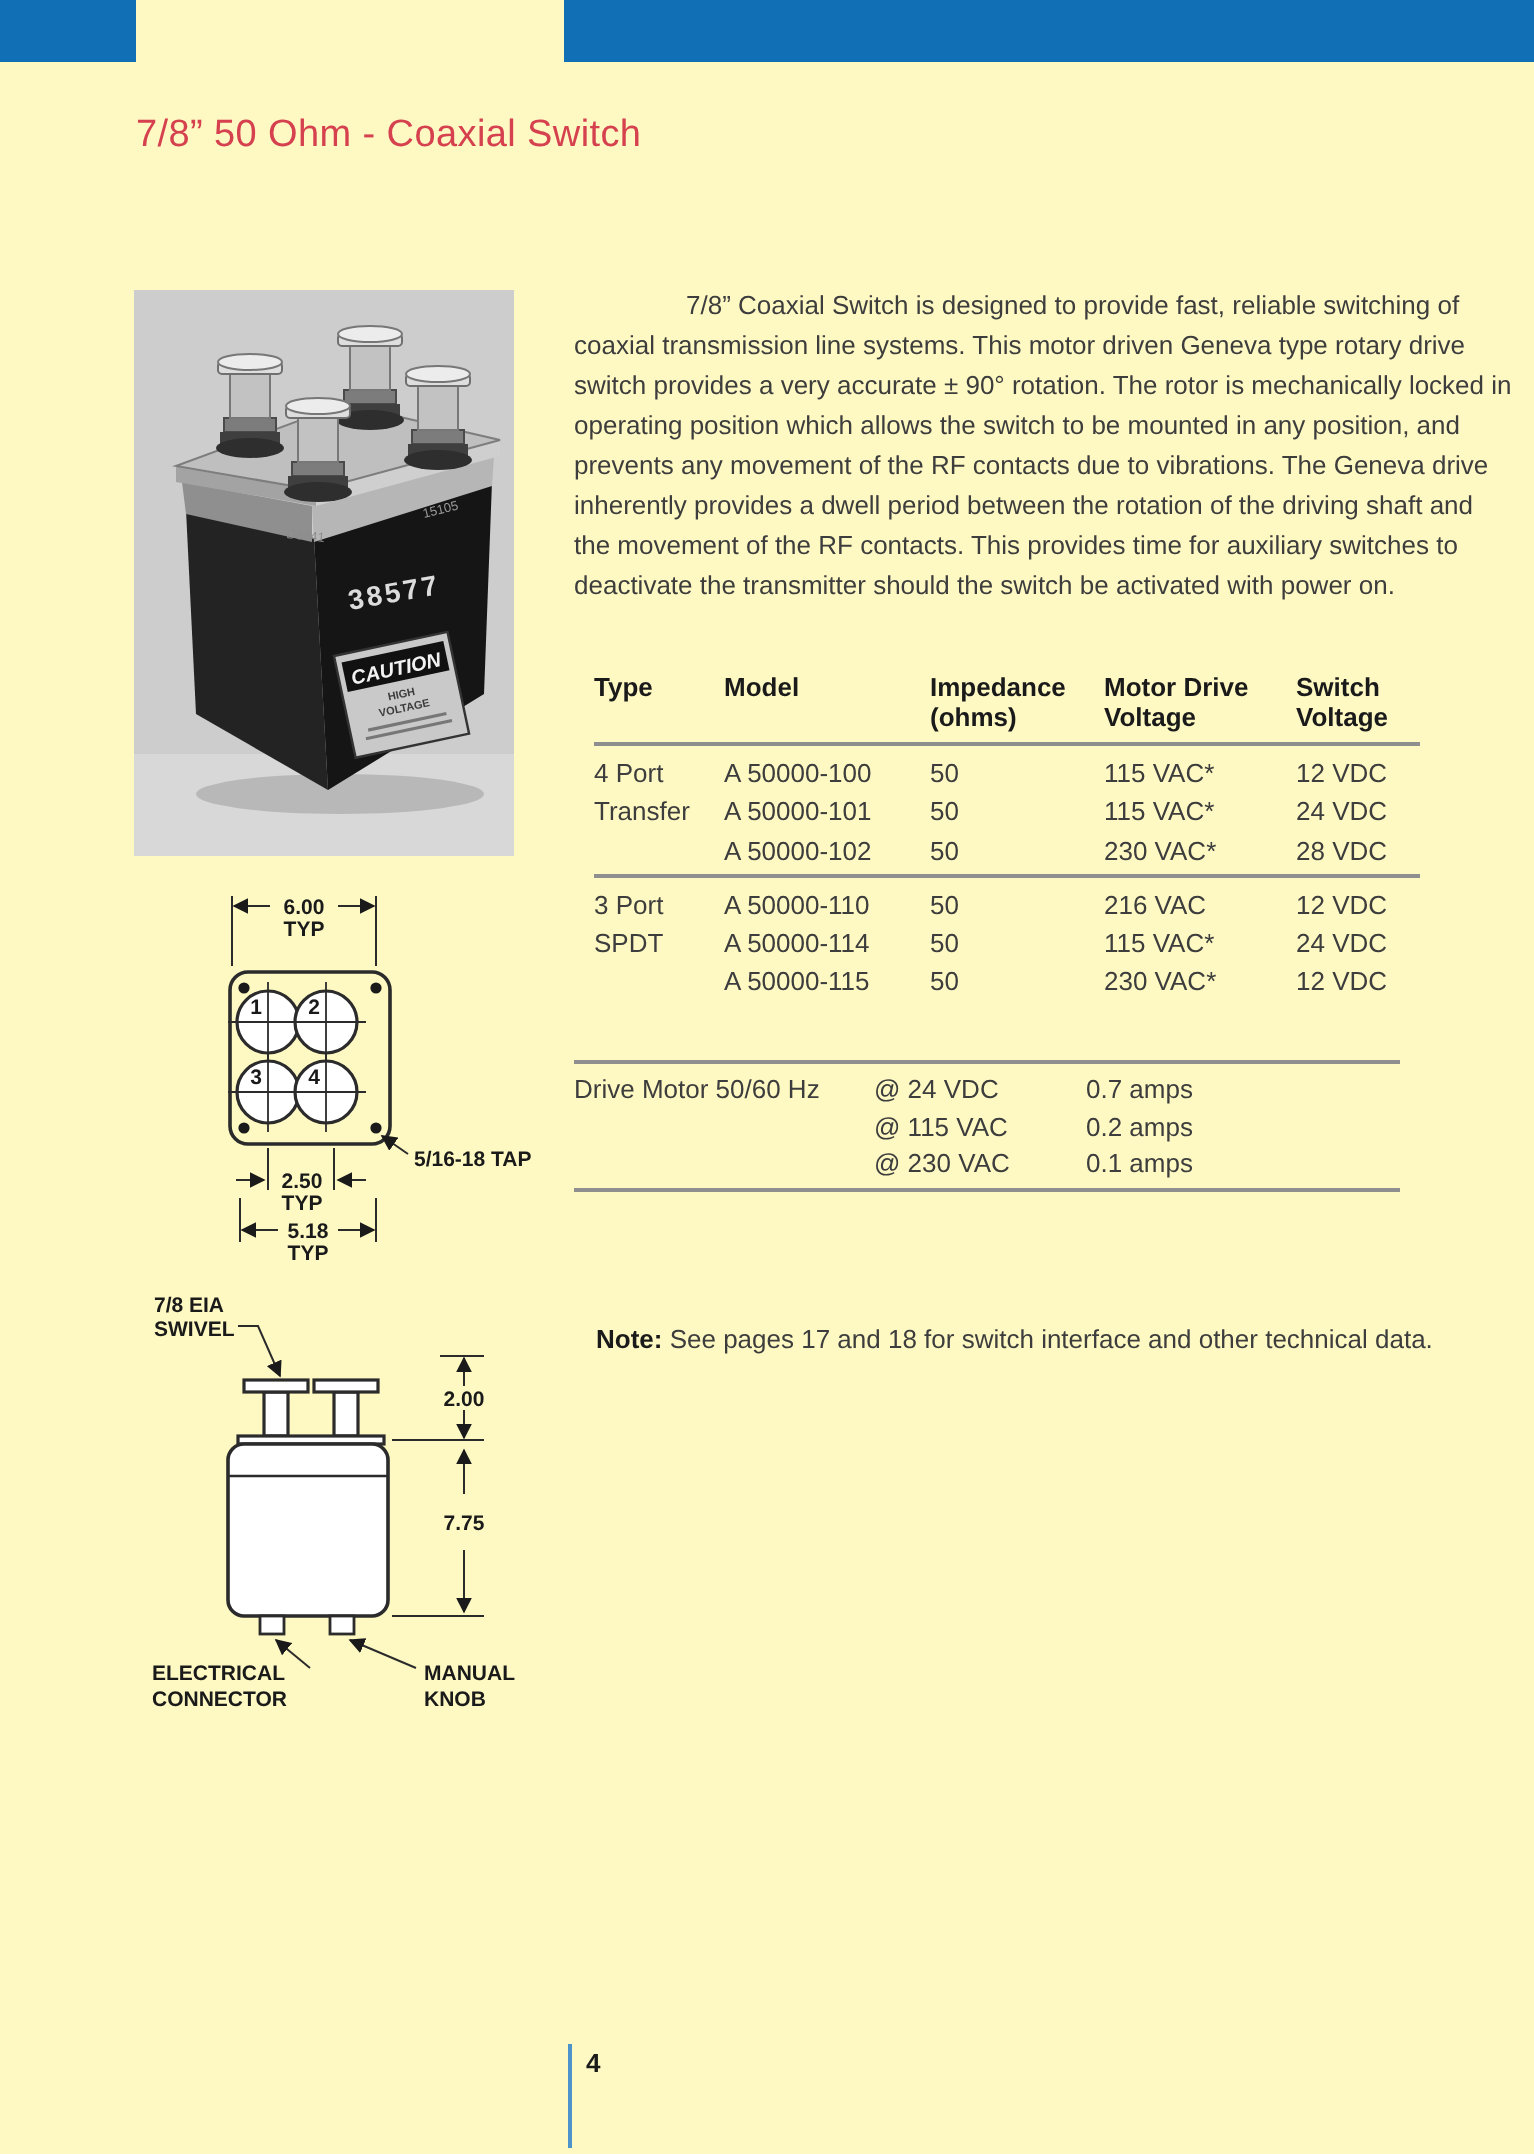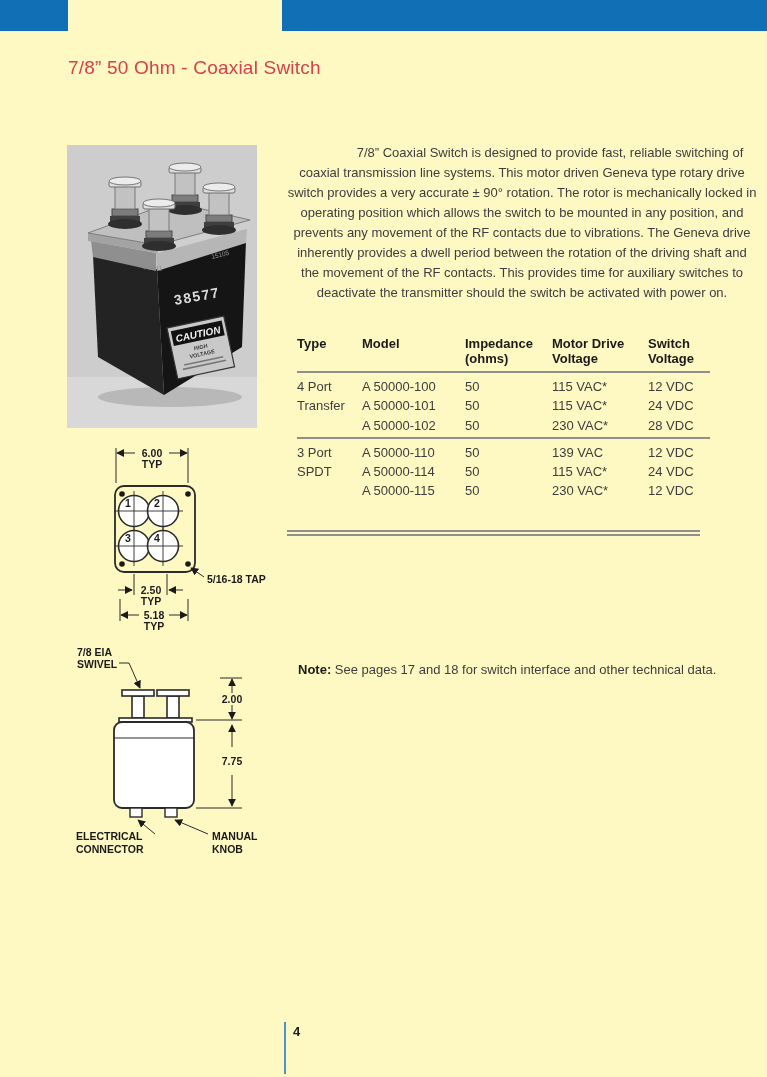--- a/index.html
+++ b/index.html
@@ -5,21 +5,21 @@
   html,body{margin:0;padding:0;background:#e9e9e9;}
   .canvas{position:relative;width:767px;height:1077px;background:#fef9c3;
           font-family:"Liberation Sans",sans-serif;overflow:hidden;margin:0 auto;}
   .abs{position:absolute;}
 
   
   .hdr-block{background:#1170b5;}
   .page-title{color:#d5414e;font-size:19px;font-weight:400;letter-spacing:.2px;white-space:nowrap;}
 
   
-  .para{width:470px;font-size:13px;line-height:20px;color:#3d3d3d;text-indent:56px;text-align:center;}
+  .para{width:470px;font-size:13px;line-height:20px;color:#3d3d3d;text-indent:56px;}
 
   
   .mtable{width:415px;font-size:13px;color:#3d3d3d;}
   .mrow{display:grid;grid-template-columns:65px 103px 87px 96px 64px;}
   .mrow > div{line-height:19.3px;white-space:nowrap;}
   .mhead > div{line-height:15px;font-weight:bold;color:#1a1a1a;}
   .mhead span{display:block;}
   .rule{height:2px;background:#8f8f8f;width:413px;}
   .mtable .rule.r1{margin-top:5px;}
   .mtable .grp{margin-top:4px;}
@@ -287,21 +287,21 @@
           <div>230 VAC*</div>
           <div>28 VDC</div>
       </div>
     </div>
     <div class="rule r2"></div>
     <div class="grp">
       <div class="mrow">
         <div>3 Port</div>
           <div>A 50000-110</div>
           <div>50</div>
-          <div>139 VAC</div>
+          <div>216 VAC</div>
           <div>12 VDC</div>
       </div>
       <div class="mrow">
         <div>SPDT</div>
           <div>A 50000-114</div>
           <div>50</div>
           <div>115 VAC*</div>
           <div>24 VDC</div>
       </div>
       <div class="mrow">
@@ -309,20 +309,37 @@
           <div>A 50000-115</div>
           <div>50</div>
           <div>230 VAC*</div>
           <div>12 VDC</div>
       </div>
     </div>
   </div>
 
   <div class="abs dtable" style="left:287px;top:523px;">
     <div class="rule r1"></div>
+    <div class="grp">
+      <div class="drow">
+        <div>Drive Motor 50/60 Hz</div>
+          <div>@ 24 VDC</div>
+          <div>0.7 amps</div>
+      </div>
+      <div class="drow">
+        <div></div>
+          <div>@ 115 VAC</div>
+          <div>0.2 amps</div>
+      </div>
+      <div class="drow">
+        <div></div>
+          <div>@ 230 VAC</div>
+          <div>0.1 amps</div>
+      </div>
+    </div>
     <div class="rule r2"></div>
   </div>
 
   <div class="abs note" style="left:287px;top:662px;">
     <b>Note:</b><span> See pages 17 and 18 for switch interface and other technical data.</span>
   </div>
 
 
   <div class="abs footer-line" style="left:284px;top:1022px;"></div>
   <div class="abs page-num" style="left:293px;top:1024px;">4</div>

